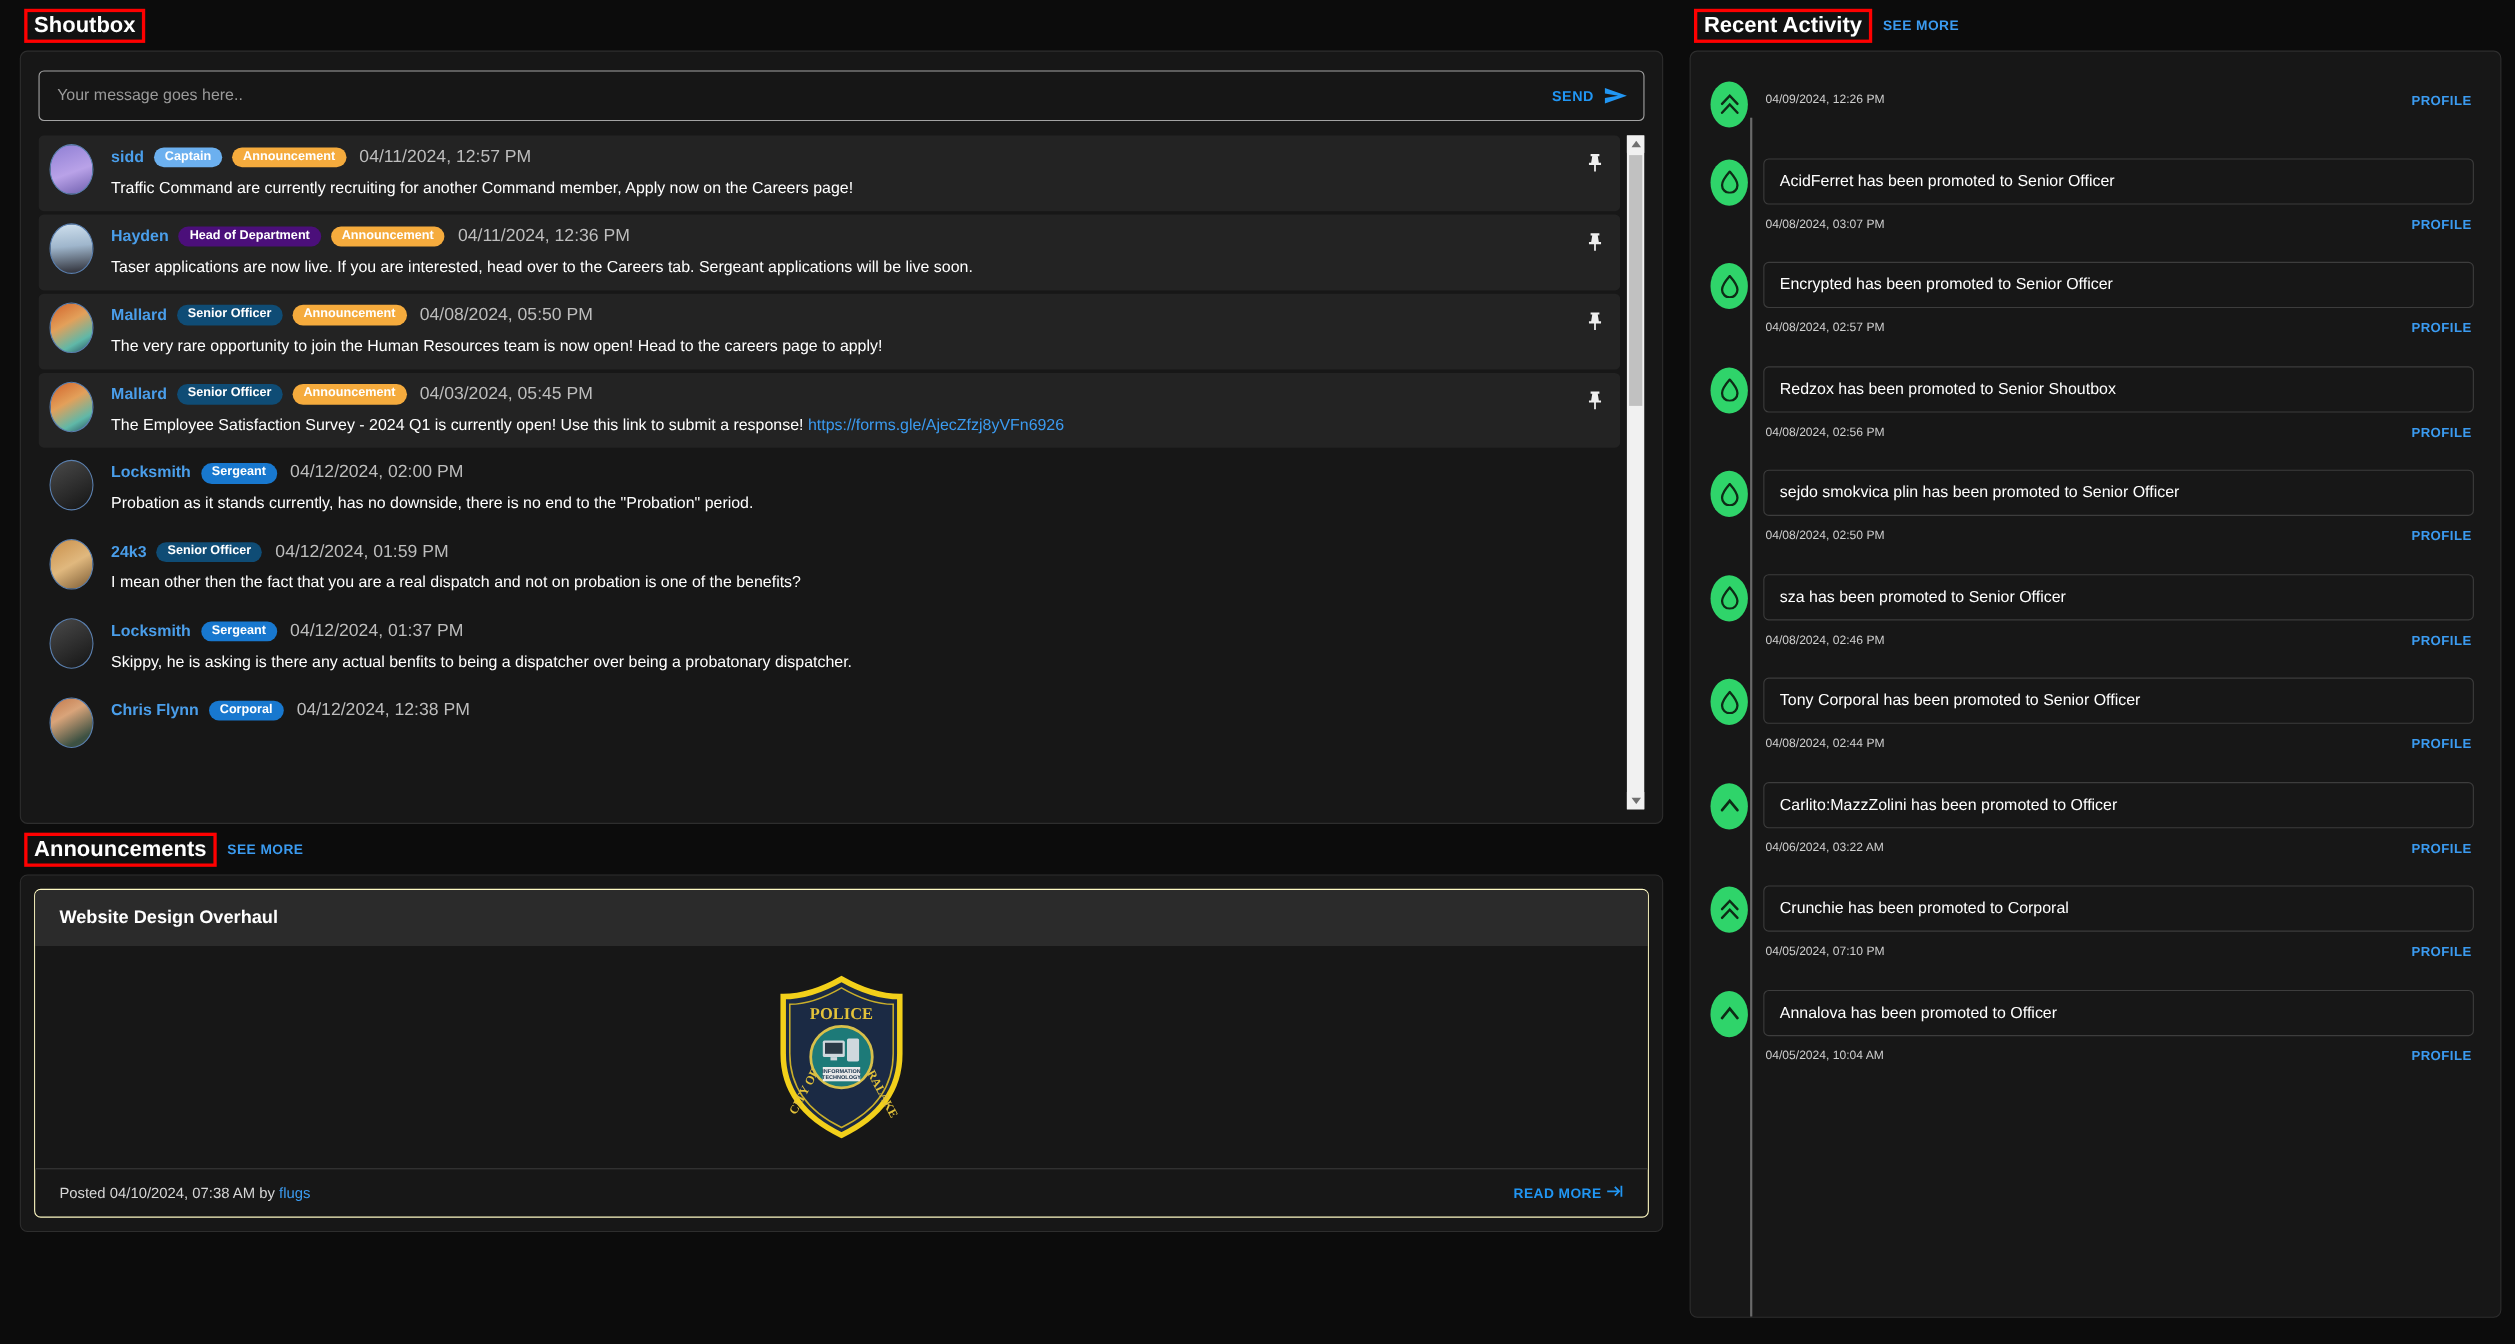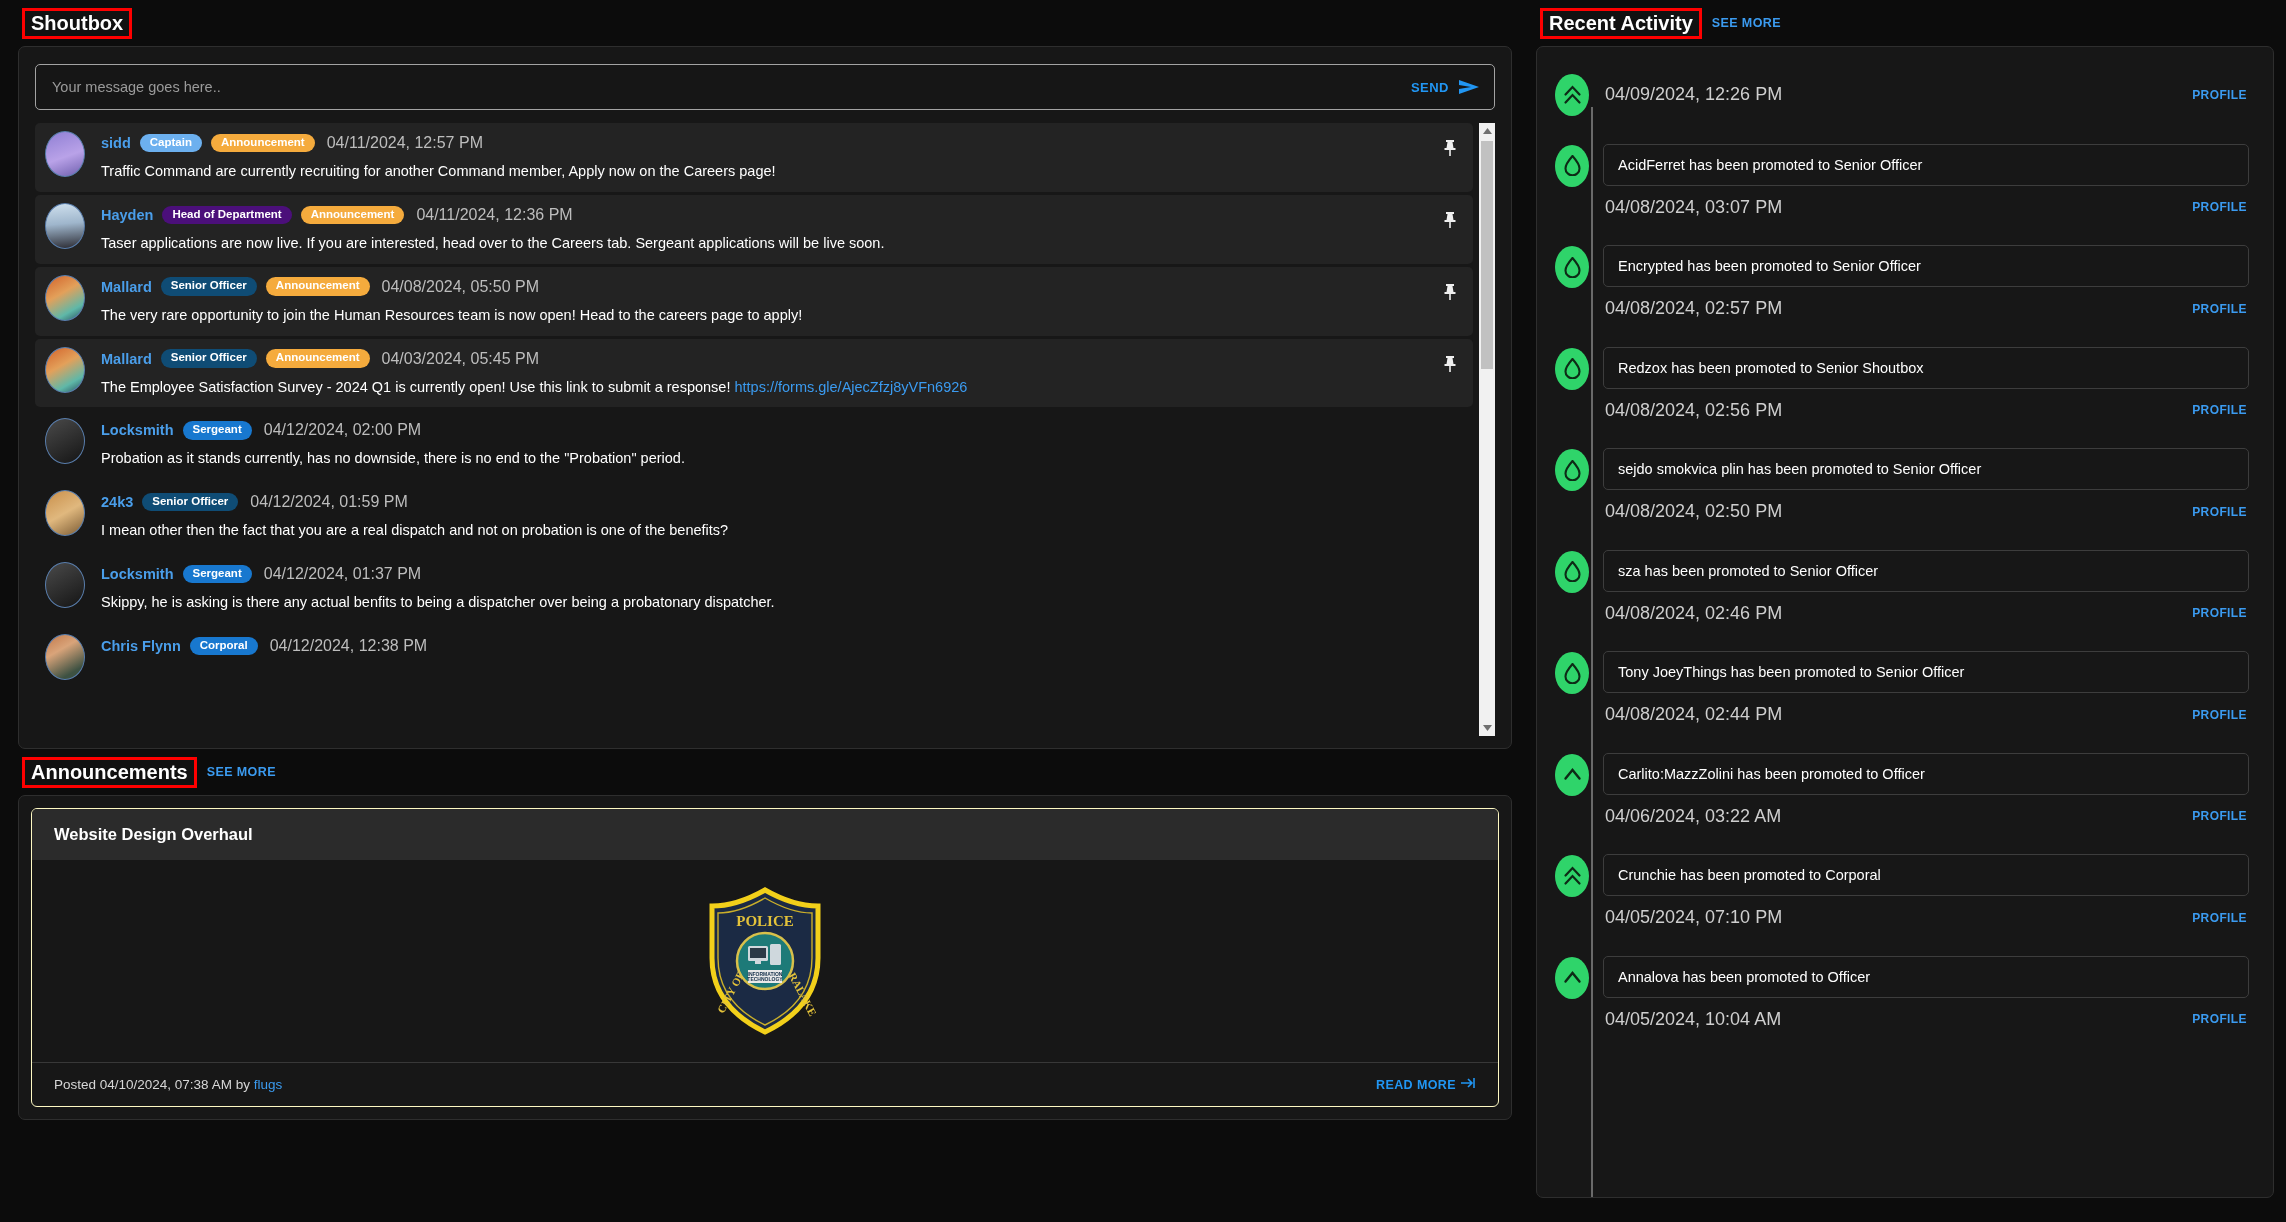--- a/index.html
+++ b/index.html
@@ -106,21 +106,21 @@
     width: 34px; height: 42px; border-radius: 50%; background: #2fd46a;
     display: flex; align-items: center; justify-content: center;
     flex: 0 0 34px; z-index: 2; margin-top: 1px;
   }
   .act-right { flex: 1; }
   .act-box {
     border: 1px solid #3d3d3d; border-radius: 5px; padding: 12px 14px;
     font-size: 14.5px; color: #ffffff; background: #171717;
   }
   .act-meta { display: flex; justify-content: space-between; align-items: center; margin-top: 11px; padding: 0 2px; }
-  .act-time { font-size: 18px; color: #cfcfcf; }
+  .act-time { font-size: 11px; color: #cfcfcf; }
   .act-profile { font-size: 12px; font-weight: bold; color: #3b9bf0; letter-spacing: .4px; }
 </style>
 </head>
 <body>
 
 <div class="page">
 
   <div class="left-col">
 
     <div class="section-head">
@@ -381,21 +381,21 @@
               </div>
             </div>
           </div>
           <div class="act-item">
             <div class="act-dot">
               <svg width="17" height="21" viewBox="0 0 17 21">
                 <path d="M8.5 1 C8.5 1 1.5 9 1.5 13.4 A7 7 0 0 0 15.5 13.4 C15.5 9 8.5 1 8.5 1 Z" fill="none" stroke="#0d2b16" stroke-width="2.1"></path>
               </svg>
             </div>
             <div class="act-right">
-              <div class="act-box">Tony JoeyThings has been promoted to Senior Officer</div>
+              <div class="act-box">Tony Corporal has been promoted to Senior Officer</div>
               <div class="act-meta">
                 <span class="act-time">04/08/2024, 02:44 PM</span>
                 <span class="act-profile">PROFILE</span>
               </div>
             </div>
           </div>
           <div class="act-item">
             <div class="act-dot">
               <svg width="19" height="19" viewBox="0 0 19 19">
                 <path d="M2.5 13.5 L9.5 5 L16.5 13.5" fill="none" stroke="#0d2b16" stroke-width="2.4" stroke-linecap="round"></path>

